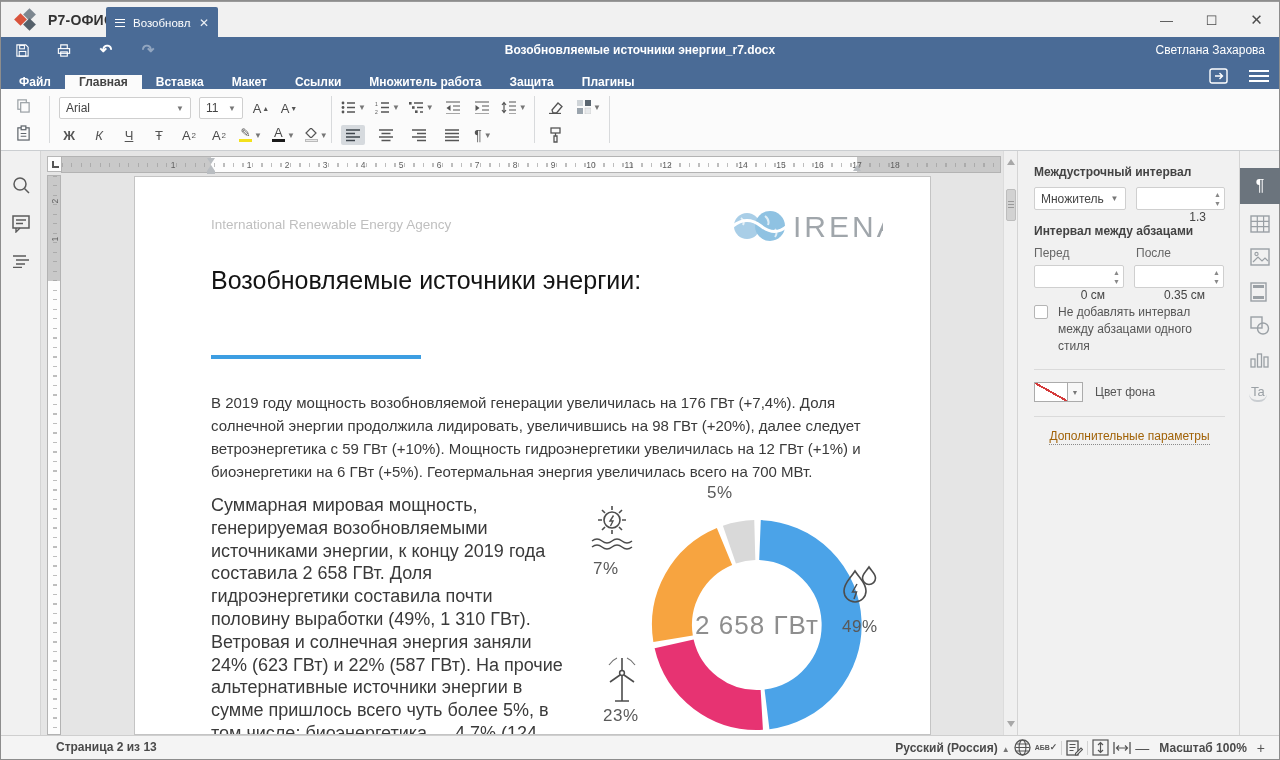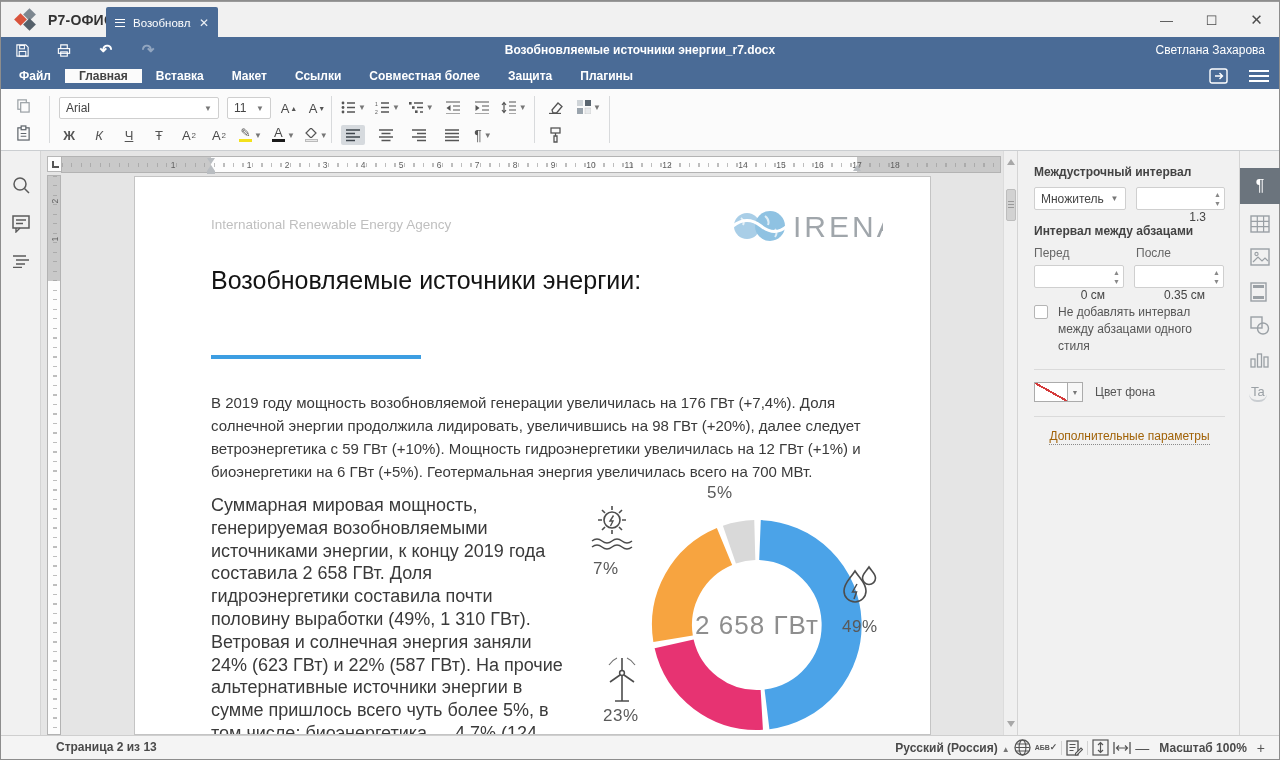--- a/index.html
+++ b/index.html
@@ -26,21 +26,21 @@
 
 
 .bluebar{position:absolute;left:0;top:36px;right:0;height:26px;background:#4a6b96;color:#fff;}
 .bluebar .quick{position:absolute;left:12px;top:0;height:26px;display:flex;align-items:center;gap:24px;}
 .qbtn{width:18px;height:18px;display:flex;align-items:center;justify-content:center;color:#fff;font-size:15px;}
 .qbtn.dis{opacity:.4;}
 .bluebar .doc-title{position:absolute;left:0;right:0;top:0;height:26px;line-height:26px;text-align:center;font-size:12px;font-weight:600;}
 .bluebar .user{position:absolute;right:14px;top:0;height:26px;line-height:26px;font-size:12px;}
 
 
-.menubar{position:absolute;left:0;top:62px;right:0;height:26px;background:#4a6b96;display:flex;align-items:center;padding-left:4px;}
+.menubar{position:absolute;left:0;top:62px;right:0;height:26px;background:#4a6b96;display:flex;align-items:flex-end;padding-left:4px;}
 .mtab{color:#fff;font-size:12px;font-weight:bold;padding:0 14px;display:flex;align-items:center;}
 .mtab.active{background:#fbfbfb;color:#444;}
 .menubar-icons{position:absolute;right:10px;top:0;height:26px;display:flex;align-items:center;gap:20px;}
 .mb-ic{width:20px;height:16px;position:relative;}
 .burger{width:20px;height:12px;border-top:2px solid #fff;border-bottom:2px solid #fff;position:relative;}
 .burger:after{content:"";position:absolute;left:0;top:3px;width:20px;height:2px;background:#fff;}
 
 
 .fmtbar{position:absolute;left:0;top:88px;right:0;height:62px;background:#fbfbfb;border-bottom:1px solid #cbced1;}
 .sep{position:absolute;top:7px;bottom:7px;width:1px;background:#d8dadc;}
@@ -194,21 +194,21 @@
     <div class="user">Светлана Захарова</div>
   </div>
 
   <div class="menubar">
     <div id="menutabs" style="display:flex;">
         <div class="mtab">Файл</div>
         <div class="mtab active">Главная</div>
         <div class="mtab">Вставка</div>
         <div class="mtab">Макет</div>
         <div class="mtab">Ссылки</div>
-        <div class="mtab">Совместная более</div>
+        <div class="mtab">Множитель работа</div>
         <div class="mtab">Защита</div>
         <div class="mtab">Плагины</div>
       </div>
     <div class="menubar-icons">
       <span class="mb-ic">
         <svg width="20" height="16" viewBox="0 0 20 16">
             <rect x="1" y="1" width="17" height="14" rx="2" fill="none" stroke="#fff" stroke-width="1.4"></rect>
             <path d="M6 8h7M10.5 5l3 3-3 3" fill="none" stroke="#fff" stroke-width="1.4"></path>
           </svg>
       </span>
@@ -231,21 +231,21 @@
         <svg width="15" height="16" viewBox="0 0 16 17">
             <rect x="2" y="3" width="12" height="13" fill="none" stroke="#60666c" stroke-width="1.3"></rect>
             <rect x="5.5" y="1" width="5" height="4" fill="#fbfbfb" stroke="#60666c" stroke-width="1.3"></rect>
             <path d="M5 9h6M5 12h6" stroke="#60666c" stroke-width="1.2"></path>
           </svg>
       </span>
     </div>
     <i class="sep" style="left:48px;"></i>
 
     <div class="fr" style="left:58px;top:8px;">
-      <div class="combo" style="width:160px;">
+      <div class="combo" style="width:132px;">
         <span>Arial</span>
           <span class="chev">▼</span>
       </div>
       <div class="combo" style="width:44px;">
         <span>11</span>
           <span class="chev">▼</span>
       </div>
       <span class="ib">
           <span class="letter">А</span>
           <sup style="font-size:7px;">▲</sup>

